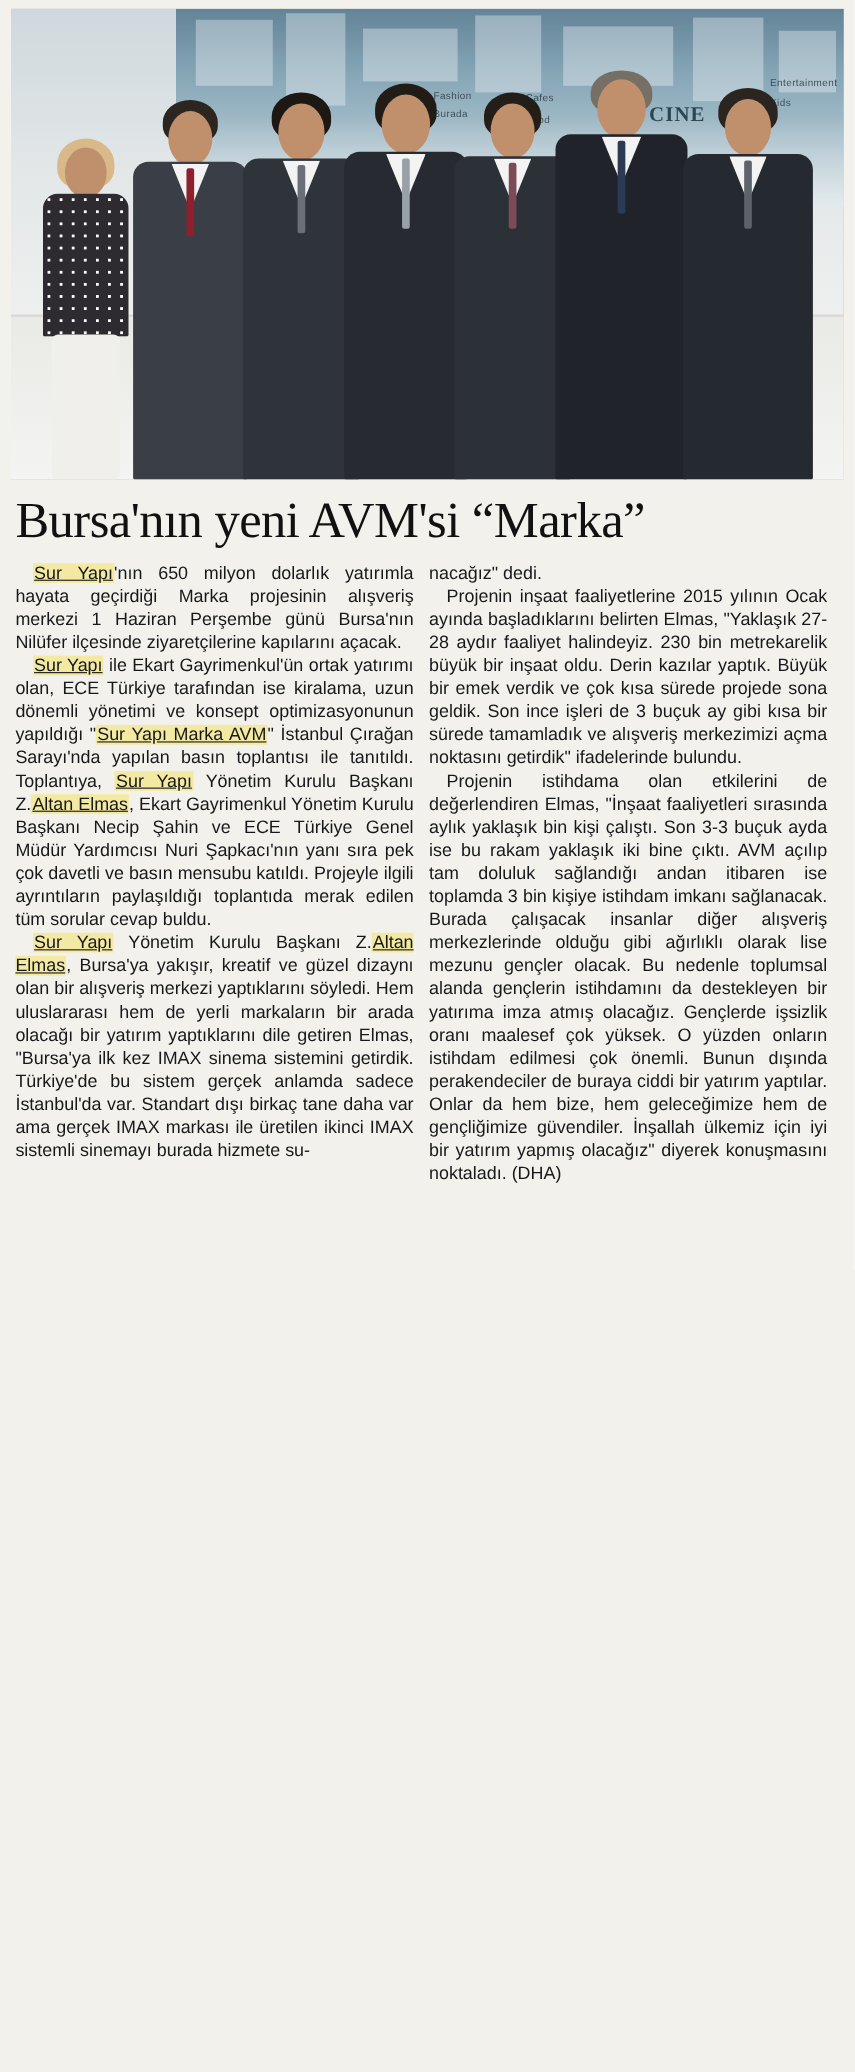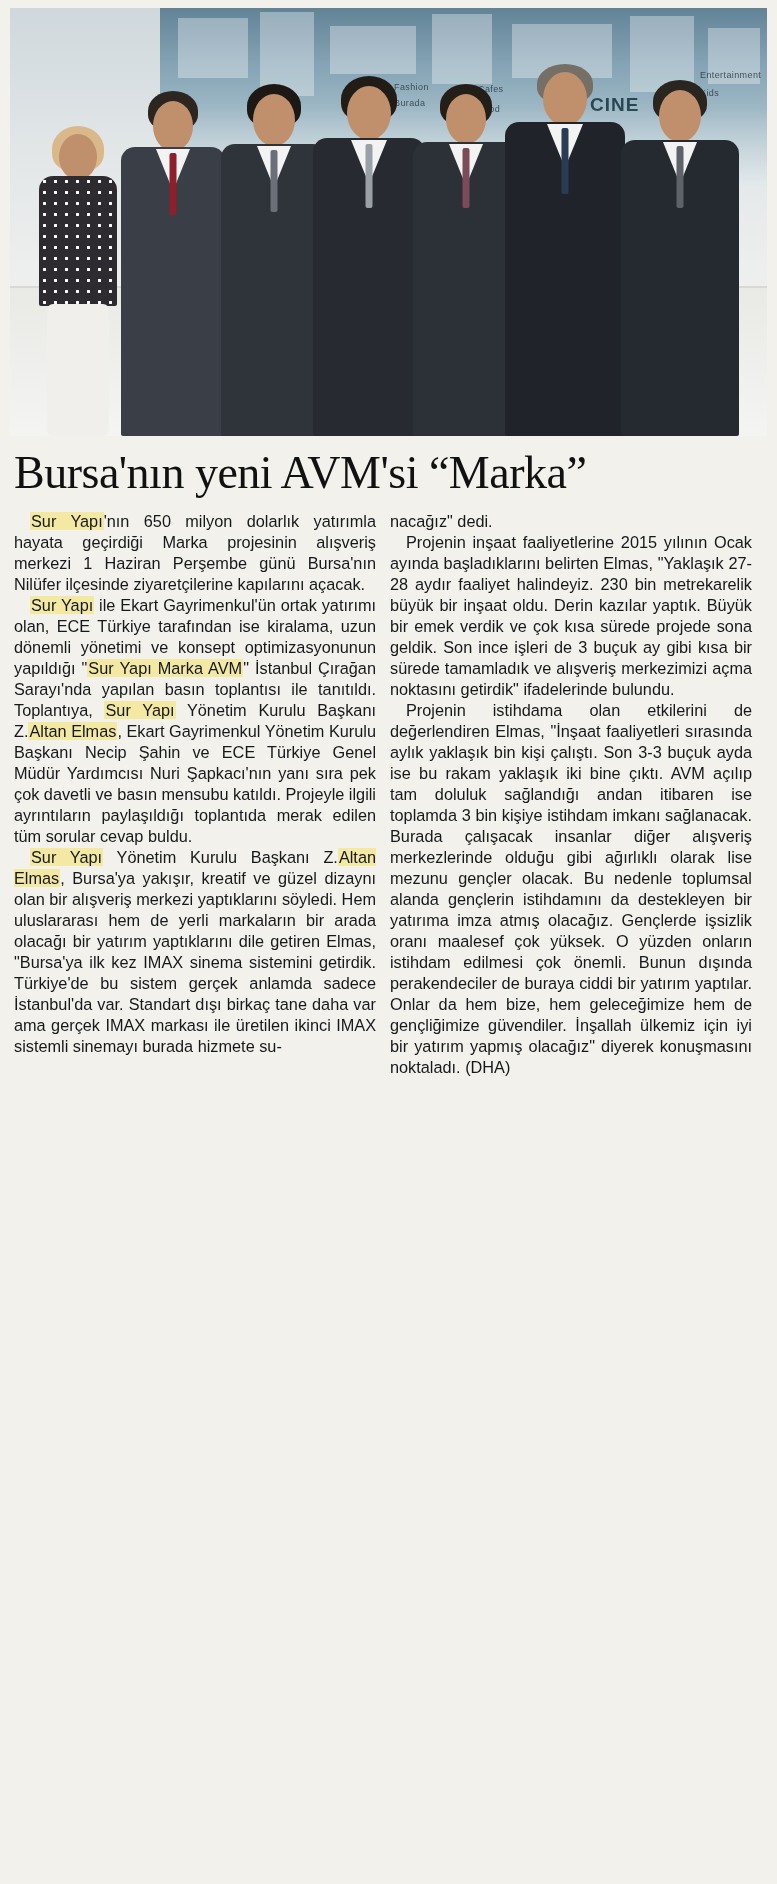--- a/index.html
+++ b/index.html
@@ -63,21 +63,21 @@
     font-family: "Liberation Sans", sans-serif;
     font-size: 9px;
     letter-spacing: .4px;
     opacity: .85;
   }
   .bb-cine {
     position: absolute;
     left: 430px;
     top: 86px;
     color: #12323f;
-    font-family: Liberation Sans, sans-serif;
+    font-family: Liberation Serif, serif;
     font-weight: bold;
     font-size: 19px;
     letter-spacing: 1px;
     opacity: .9;
   }
   .floor {
     position: absolute;
     left: 0; right: 0; bottom: 0;
     height: 150px;
     background: linear-gradient(to bottom, #e9e9e6, #f4f4f2);
@@ -145,20 +145,21 @@
     color: #16181a;
     text-align: justify;
     hyphens: auto;
   }
   .col p { margin: 0; text-indent: 16px; }
   .col p.first { text-indent: 16px; }
   mark.hl {
     background: #f3e9a3;
     color: #16181a;
     padding: 0 1px;
+    text-decoration: underline;
   }
 </style>
 </head>
 <body>
 
 <div class="page">
 
   <div class="photo">
     <div class="photo-bg"></div>
 

